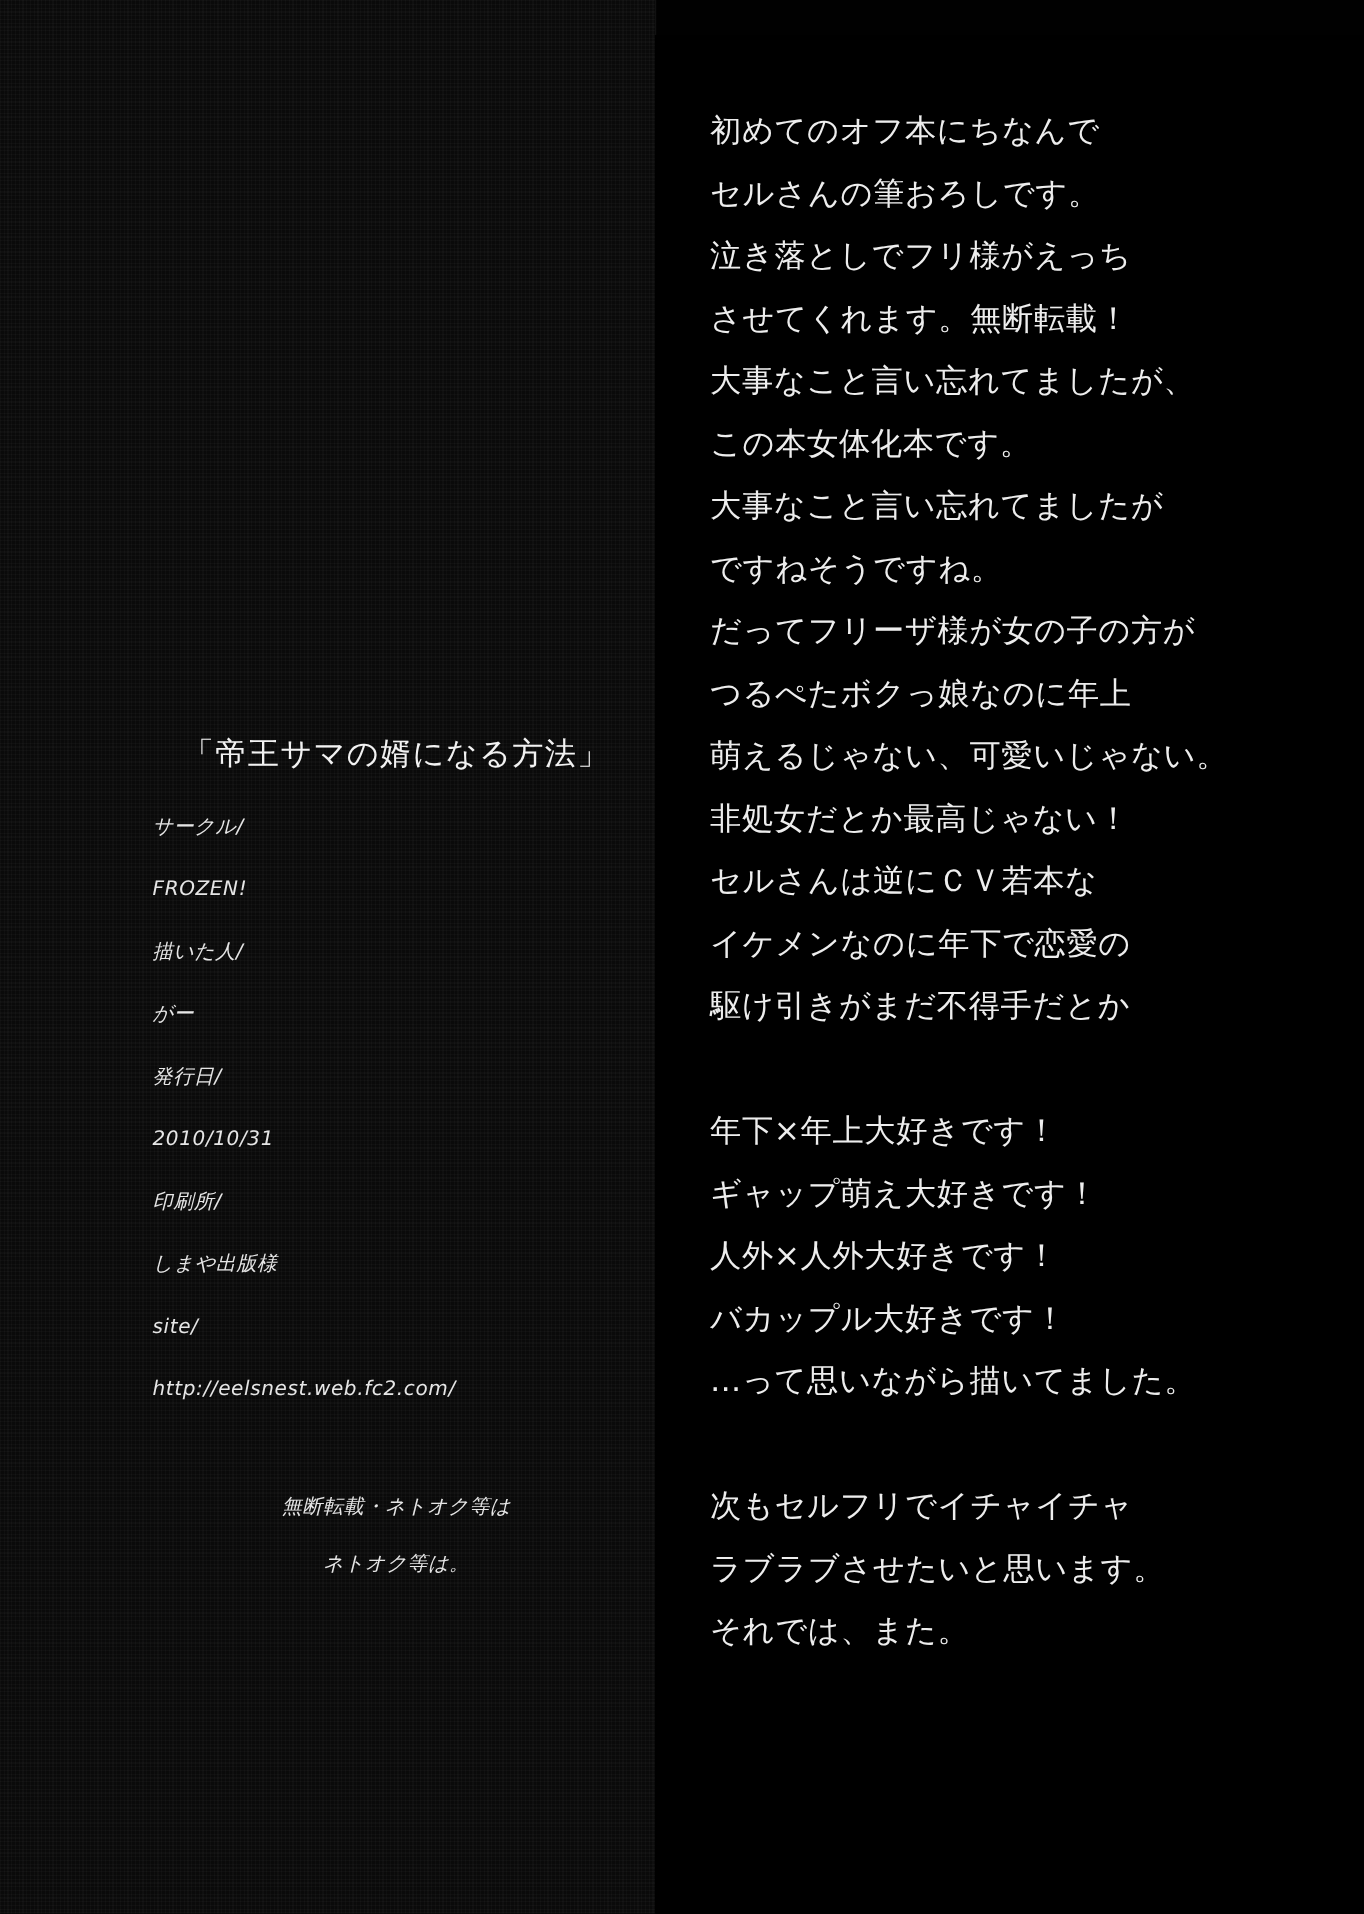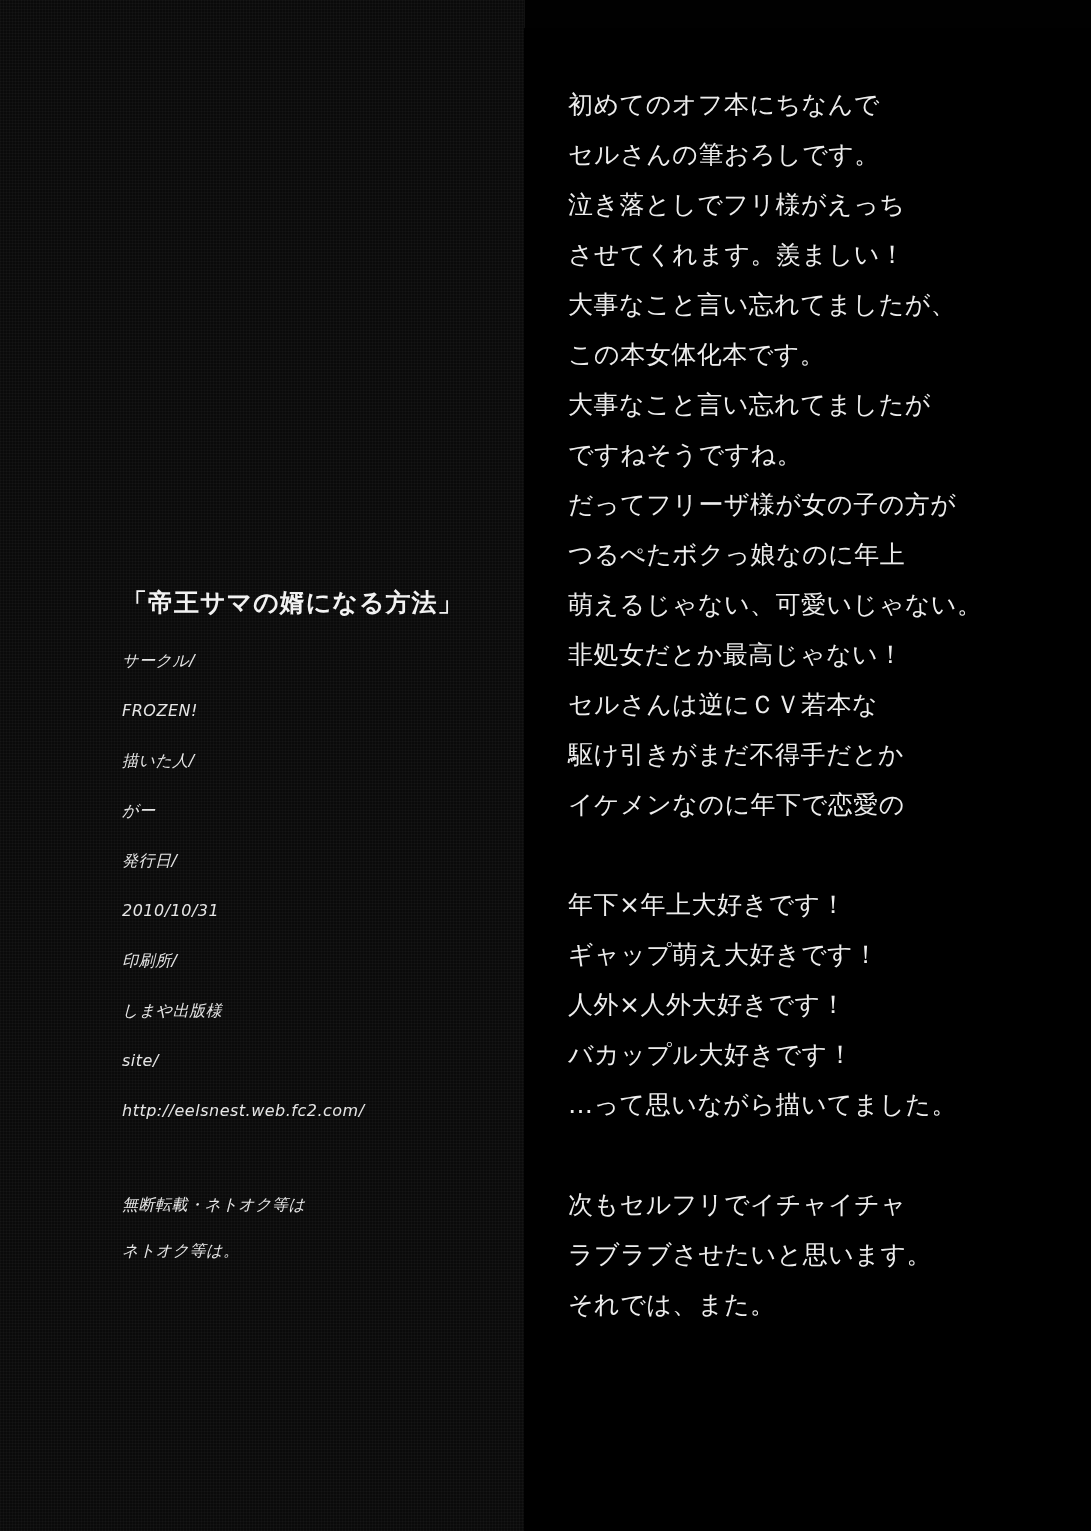--- a/index.html
+++ b/index.html
@@ -33,43 +33,45 @@
     box-sizing: border-box;
   }
   .colophon {
     position: absolute;
     left: 122px;
     top: 588px;
     width: 390px;
   }
   .colophon-title {
     font-size: 25px;
-    font-weight: bold;
+    font-weight: normal;
     letter-spacing: 1px;
     color: #f2f2f2;
     margin: 0 0 18px 0;
     line-height: 1.2;
     white-space: nowrap;
+    text-align: center;
   }
   .colophon-line {
     font-size: 16px;
     line-height: 50px;
     color: #e6e6e6;
     letter-spacing: 0.5px;
     white-space: nowrap;
     font-style: italic;
   }
   .colophon-line.latin {
     font-family: "DejaVu Sans", "Liberation Sans", sans-serif;
   }
   .notice {
     margin-top: 46px;
   }
   .notice .colophon-line {
     line-height: 46px;
+    text-align: center;
   }
   
   .right-panel {
     position: relative;
     width: 567px;
     height: 1531px;
     background: #000000;
     box-sizing: border-box;
     margin-top: 28px;
   }
@@ -126,32 +128,32 @@
   </div>
 
   <div class="divider"></div>
 
   <div class="right-panel">
     <div class="afterword">
 
       <div class="aw-line">初めてのオフ本にちなんで</div>
       <div class="aw-line">セルさんの筆おろしです。</div>
       <div class="aw-line">泣き落としでフリ様がえっち</div>
-      <div class="aw-line">させてくれます。羨ましい！</div>
+      <div class="aw-line">させてくれます。無断転載！</div>
       <div class="aw-line">大事なこと言い忘れてましたが、</div>
       <div class="aw-line">この本女体化本です。</div>
       <div class="aw-line">大事なこと言い忘れてましたが</div>
       <div class="aw-line">ですねそうですね。</div>
       <div class="aw-line">だってフリーザ様が女の子の方が</div>
       <div class="aw-line">つるぺたボクっ娘なのに年上</div>
       <div class="aw-line">萌えるじゃない、可愛いじゃない。</div>
       <div class="aw-line">非処女だとか最高じゃない！</div>
       <div class="aw-line">セルさんは逆にＣＶ若本な</div>
+      <div class="aw-line">イケメンなのに年下で恋愛の</div>
       <div class="aw-line">駆け引きがまだ不得手だとか</div>
-      <div class="aw-line">イケメンなのに年下で恋愛の</div>
 
       <div class="aw-gap"></div>
 
       <div class="aw-line">年下×年上大好きです！</div>
       <div class="aw-line">ギャップ萌え大好きです！</div>
       <div class="aw-line">人外×人外大好きです！</div>
       <div class="aw-line">バカップル大好きです！</div>
       <div class="aw-line">…って思いながら描いてました。</div>
 
       <div class="aw-gap"></div>

